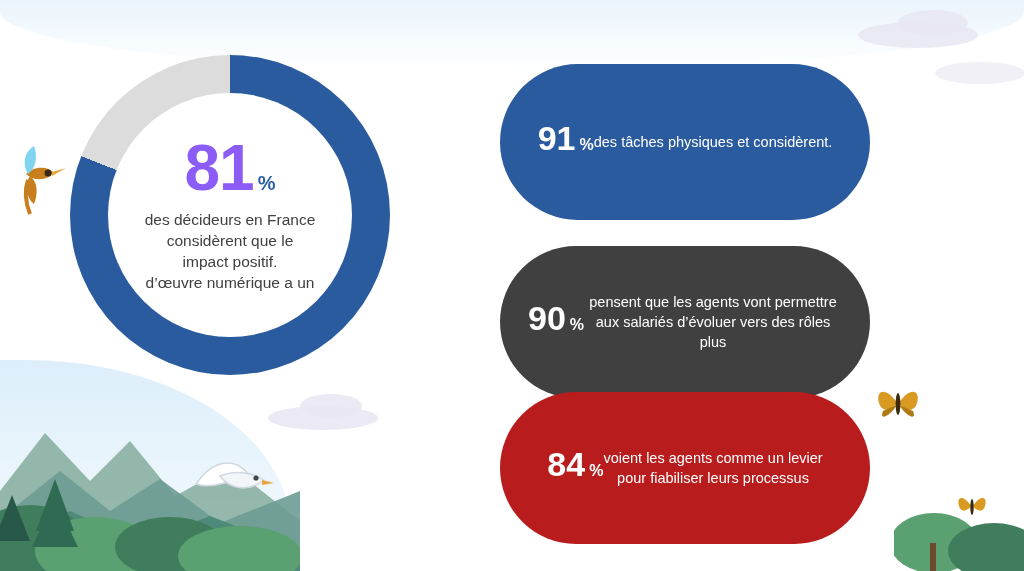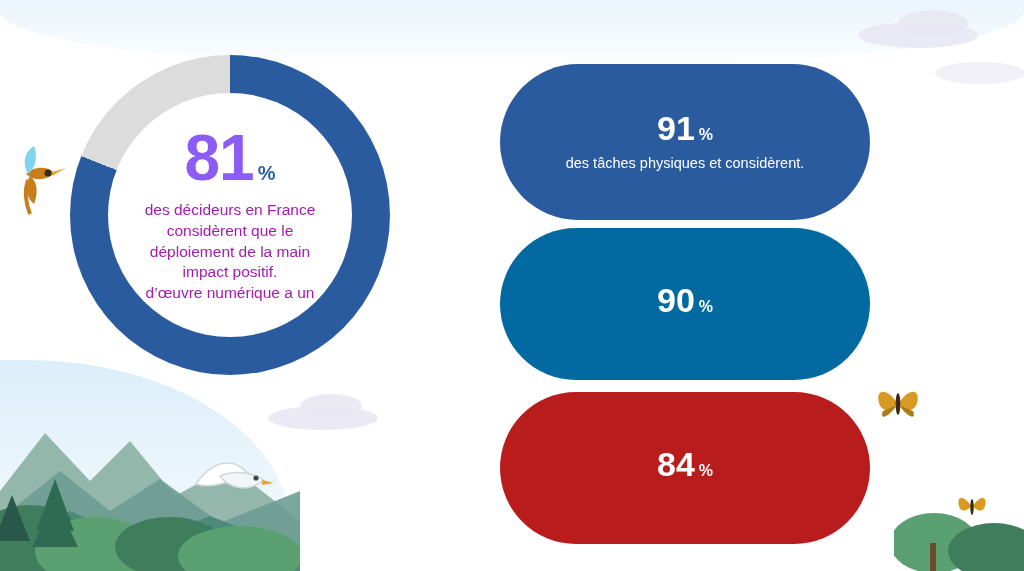--- a/index.html
+++ b/index.html
@@ -94,33 +94,32 @@
   }
   .num-row {
     display: flex;
     align-items: baseline;
     justify-content: center;
     margin-bottom: 10px;
   }
   .donut-text {
     font-size: 15.5px;
     line-height: 1.35;
-    color: #a21caf;
+    color: #404040;
     width: 205px;
   }
 
   
   .pill {
     position: absolute;
     left: 500px;
     width: 370px;
     border-radius: 90px;
     color: #ffffff;
     display: flex;
-    flex-direction: column;
     align-items: center;
     justify-content: center;
     text-align: center;
     padding: 0 28px;
     box-sizing: border-box;
   }
   .pill-1 { top: 64px;  height: 156px; background: #2a5b9e; }
   .pill-2 { top: 228px; height: 152px; background: #3f93d4; }
   .pill-3 { top: 392px; height: 152px; background: #2a5b9e; }
 
@@ -217,46 +216,49 @@
   <div class="donut" style="background: conic-gradient(#2a5b9e 0% 81%, #dcdcdc 81% 100%);"></div>
   <div class="donut-hole"></div>
   <div class="donut-center">
     <div class="num-row">
       <span class="donut-number">81</span>
       <span class="donut-pct">%</span>
     </div>
     <div class="donut-text">
       <div>des décideurs en France</div>
       <div>considèrent que le</div>
-      <div>déploiement de la main</div>
       <div>impact positif.</div>
       <div>d’œuvre numérique a un</div>
     </div>
   </div>
 </div>
 
 <div class="pill pill-1" style="background: rgb(42, 91, 158);">
   <div class="pill-num-row">
     <span class="pill-number">91</span>
     <span class="pill-pct">%</span>
   </div>
   <div class="pill-text">
     <div>des tâches physiques et considèrent.</div>
   </div>
 </div>
 
-<div class="pill pill-2" style="background: #0369a1;">
+<div class="pill pill-2" style="background: #404040; margin-top: 18px;">
   <div class="pill-num-row">
     <span class="pill-number">90</span>
     <span class="pill-pct">%</span>
   </div>
   <div class="pill-text">
+    <div>pensent que les agents vont permettre</div>
+    <div>aux salariés d’évoluer vers des rôles plus</div>
   </div>
 </div>
 
 <div class="pill pill-3" style="background: #b91c1c;">
   <div class="pill-num-row">
     <span class="pill-number">84</span>
     <span class="pill-pct">%</span>
   </div>
   <div class="pill-text">
+    <div>voient les agents comme un levier</div>
+    <div>pour fiabiliser leurs processus</div>
   </div>
 </div>
 
 </body></html>

